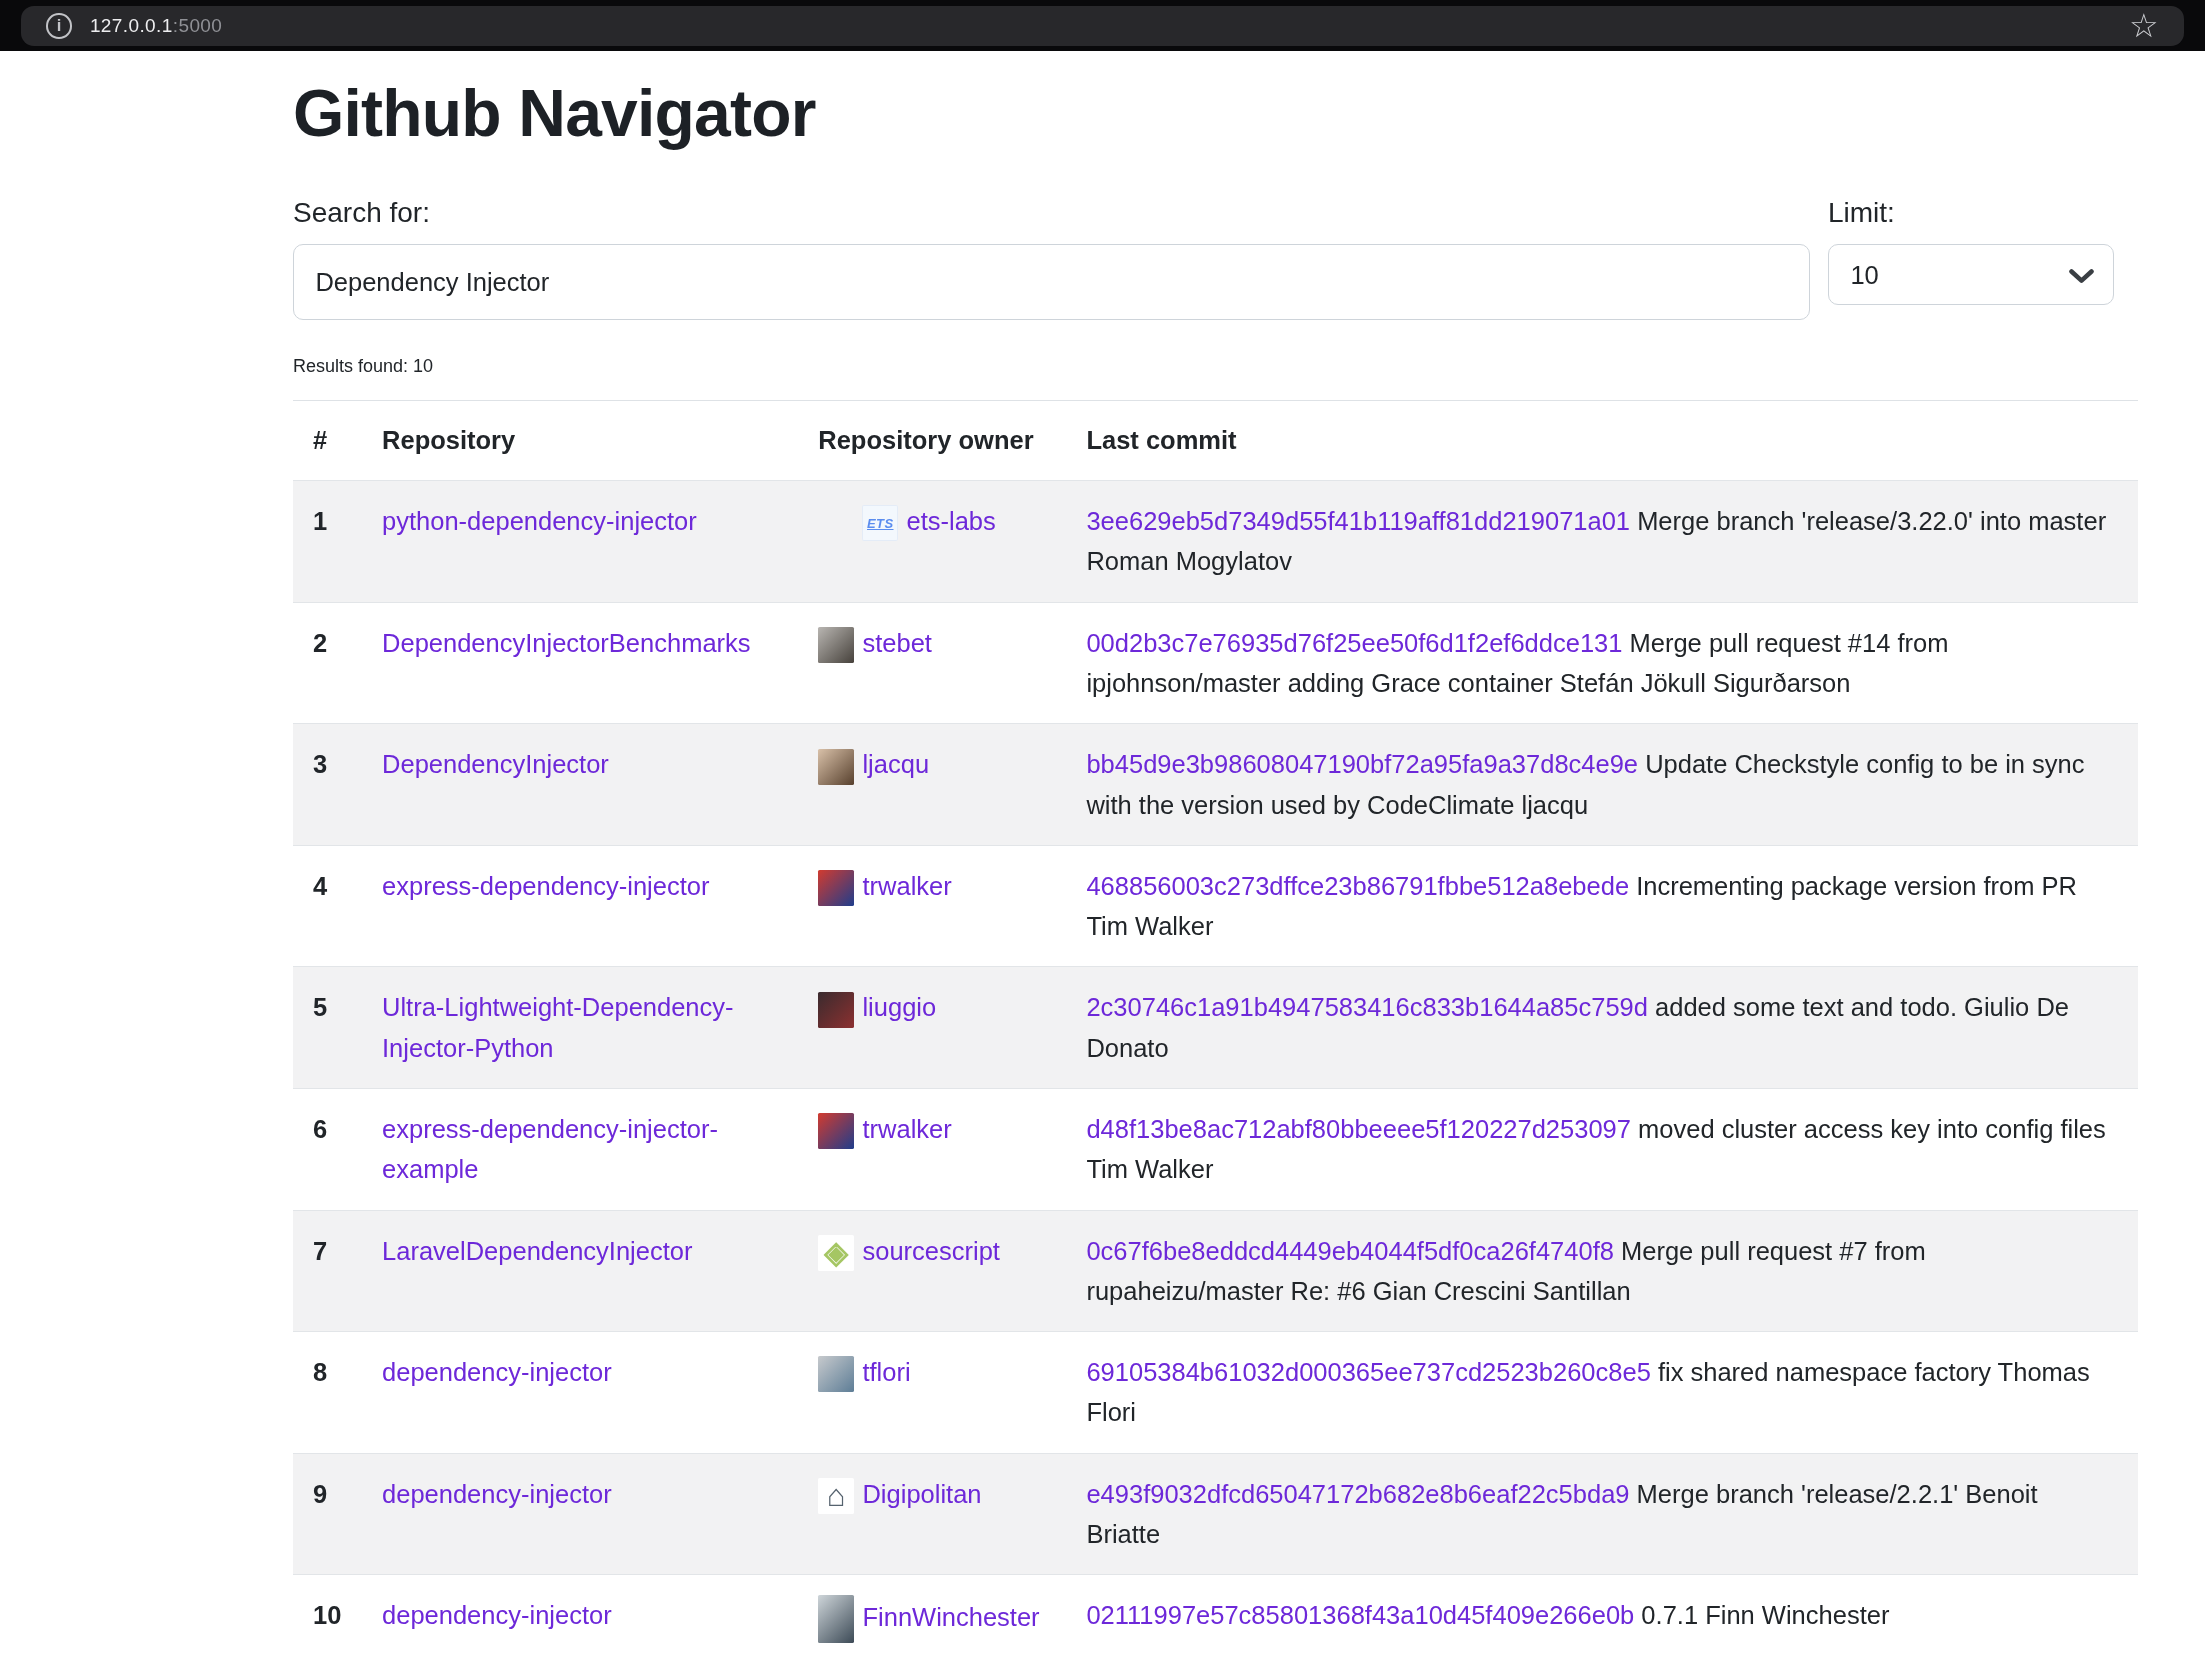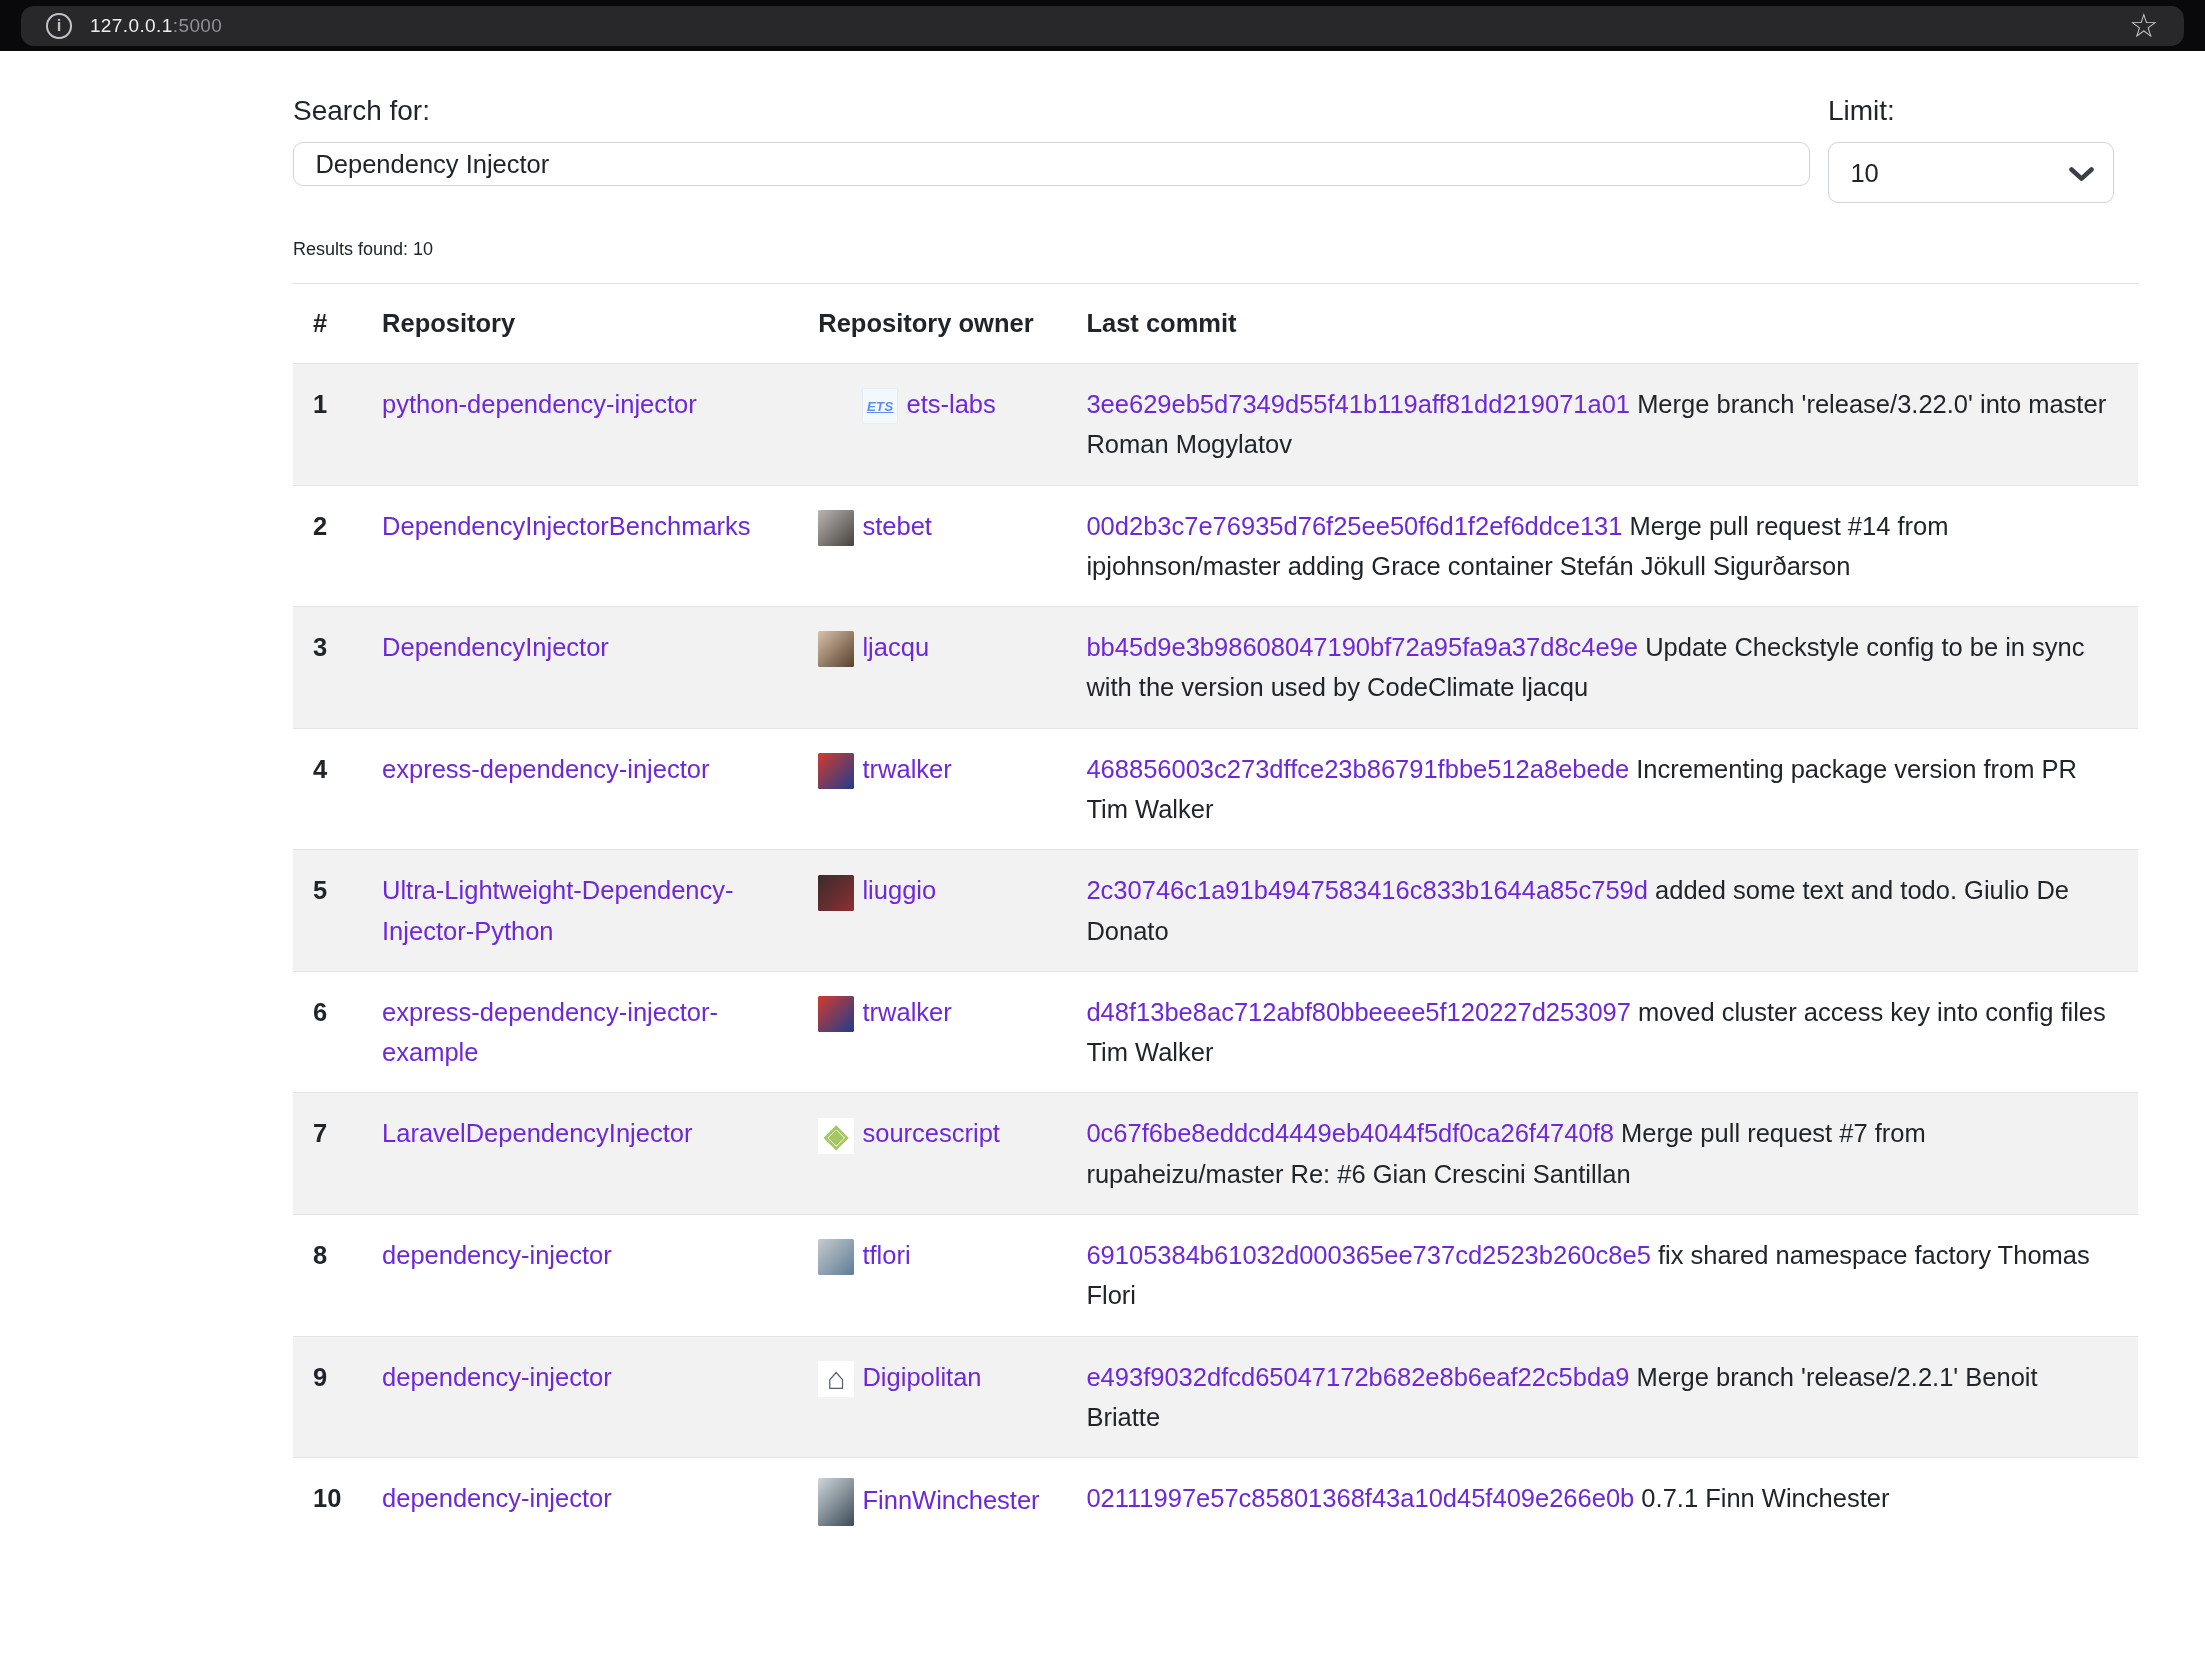--- a/index.html
+++ b/index.html
@@ -27,21 +27,21 @@
   .url .port { color:#8f9095; }
   .star-icon { margin-left:auto; color:#cccdd1; font-size:33px; line-height:1; }
   
   .container { width:1845px; margin-left:293px; }
   .page-title { font-size:66px; font-weight:700; margin:23px 0 0 0; line-height:1.2; color:#1d2126; letter-spacing:-0.8px; }
   .form-row { display:flex; margin-top:44px; }
   .field-main { width:1517px; margin-right:18px; }
   .field-limit { width:286px; }
   .field-label { display:block; font-size:28px; margin-bottom:15px; color:#212529; }
   .search-input {
-    width:100%; height:44px; border:1.6px solid #ced4da; border-radius:10px;
+    width:100%; height:76px; border:1.6px solid #ced4da; border-radius:10px;
     font-size:25.5px; padding:0 21.4px; color:#212529; font-family:inherit; outline:none; background:#fff;
   }
   .select-wrap { position:relative; }
   .limit-select {
     width:100%; height:61px; border:1.6px solid #ced4da; border-radius:10px;
     font-size:25.5px; padding:0 49px 0 21.4px; color:#212529; font-family:inherit;
     appearance:none; -webkit-appearance:none; -moz-appearance:none; background:#fff; outline:none;
   }
   .chevron { position:absolute; right:20px; top:25px; pointer-events:none; }
   .results-summary { font-size:18px; margin-top:36px; }
@@ -78,20 +78,21 @@
 
 <div class="topbar">
   <div class="urlpill">
     <span class="info-icon">i</span>
     <span class="url"><span class="host">127.0.0.1</span><span class="port">:5000</span></span>
     <span class="star-icon">☆</span>
   </div>
 </div>
 
 <div class="container">
+  <h1 class="page-title">Github Navigator</h1>
 
   <div class="form-row">
     <div class="field-main">
       <label class="field-label">Search for:</label>
       <input class="search-input" type="text" value="Dependency Injector" style="">
     </div>
     <div class="field-limit">
       <label class="field-label">Limit:</label>
       <div class="select-wrap">
         <select class="limit-select">

